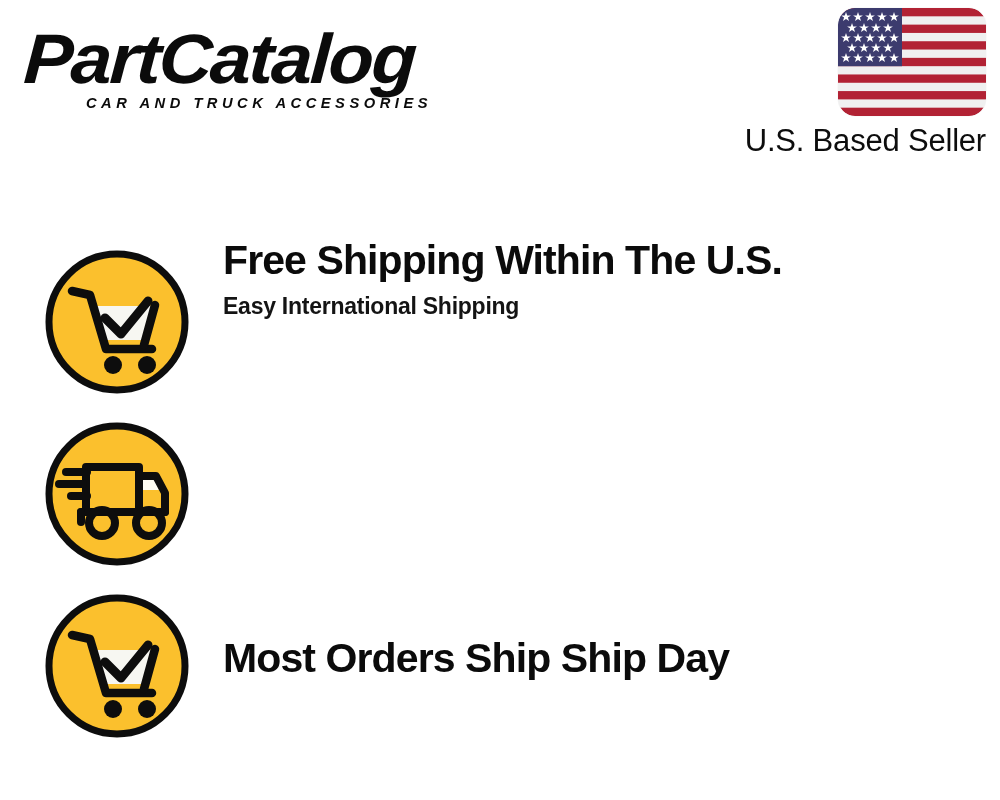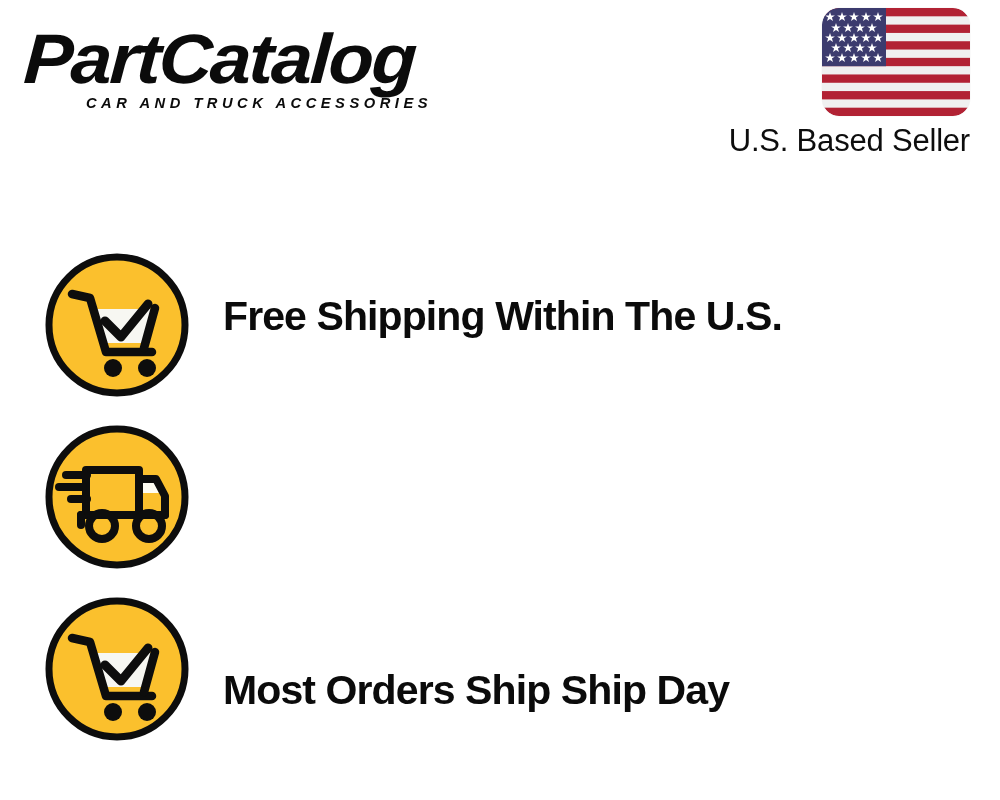--- a/index.html
+++ b/index.html
@@ -58,21 +58,21 @@
     letter-spacing: 4.6px;
     color: #0b0b0b;
     white-space: nowrap;
     transform: scaleX(0.98);
     transform-origin: left center;
   }
 
   
   .seller-block {
     position: absolute;
-    right: 30px;
+    right: 14px;
     top: 8px;
     width: 270px;
     text-align: right;
   }
   .flag-icon {
     display: inline-block;
     width: 148px;
     height: 108px;
     border-radius: 17px;
     overflow: hidden;
@@ -97,21 +97,21 @@
     position: absolute;
     left: 0;
     top: 232px;
     width: 1000px;
   }
   .feature-row {
     position: absolute;
     left: 0;
     width: 1000px;
     display: flex;
-    align-items: center;
+    align-items: flex-start;
   }
   .feature-row.row-1 { top: 0px;   height: 170px; }
   .feature-row.row-2 { top: 172px; height: 170px; }
   .feature-row.row-3 { top: 344px; height: 170px; }
 
   .feature-icon {
     position: relative;
     flex: 0 0 auto;
     margin-left: 43px;
     width: 148px;
@@ -244,20 +244,21 @@
           <path d="M62 70 L78 86 L105 53"></path>
         </g>
 
         <circle cx="70" cy="117" r="9" fill="#0d0d0d"></circle>
         <circle cx="104" cy="117" r="9" fill="#0d0d0d"></circle>
       </svg>
     </div>
     <div class="feature-text">
       <div class="feature-title">Free Shipping Within The U.S.</div>
       <div class="sub-gap"></div>
+      <div class="feature-sub strong">Easy International Shipping</div>
     </div>
   </div>
 
   <div class="feature-row row-2">
     <div class="feature-icon">
       <svg viewBox="0 0 148 148" xmlns="http://www.w3.org/2000/svg" aria-hidden="true">
         <circle cx="74" cy="74" r="68" fill="#fbc02d" stroke="#0d0d0d" stroke-width="7"></circle>
 
         <path d="M99 56 H112 L116 70 H99 Z" fill="#fffdf3"></path>
 

